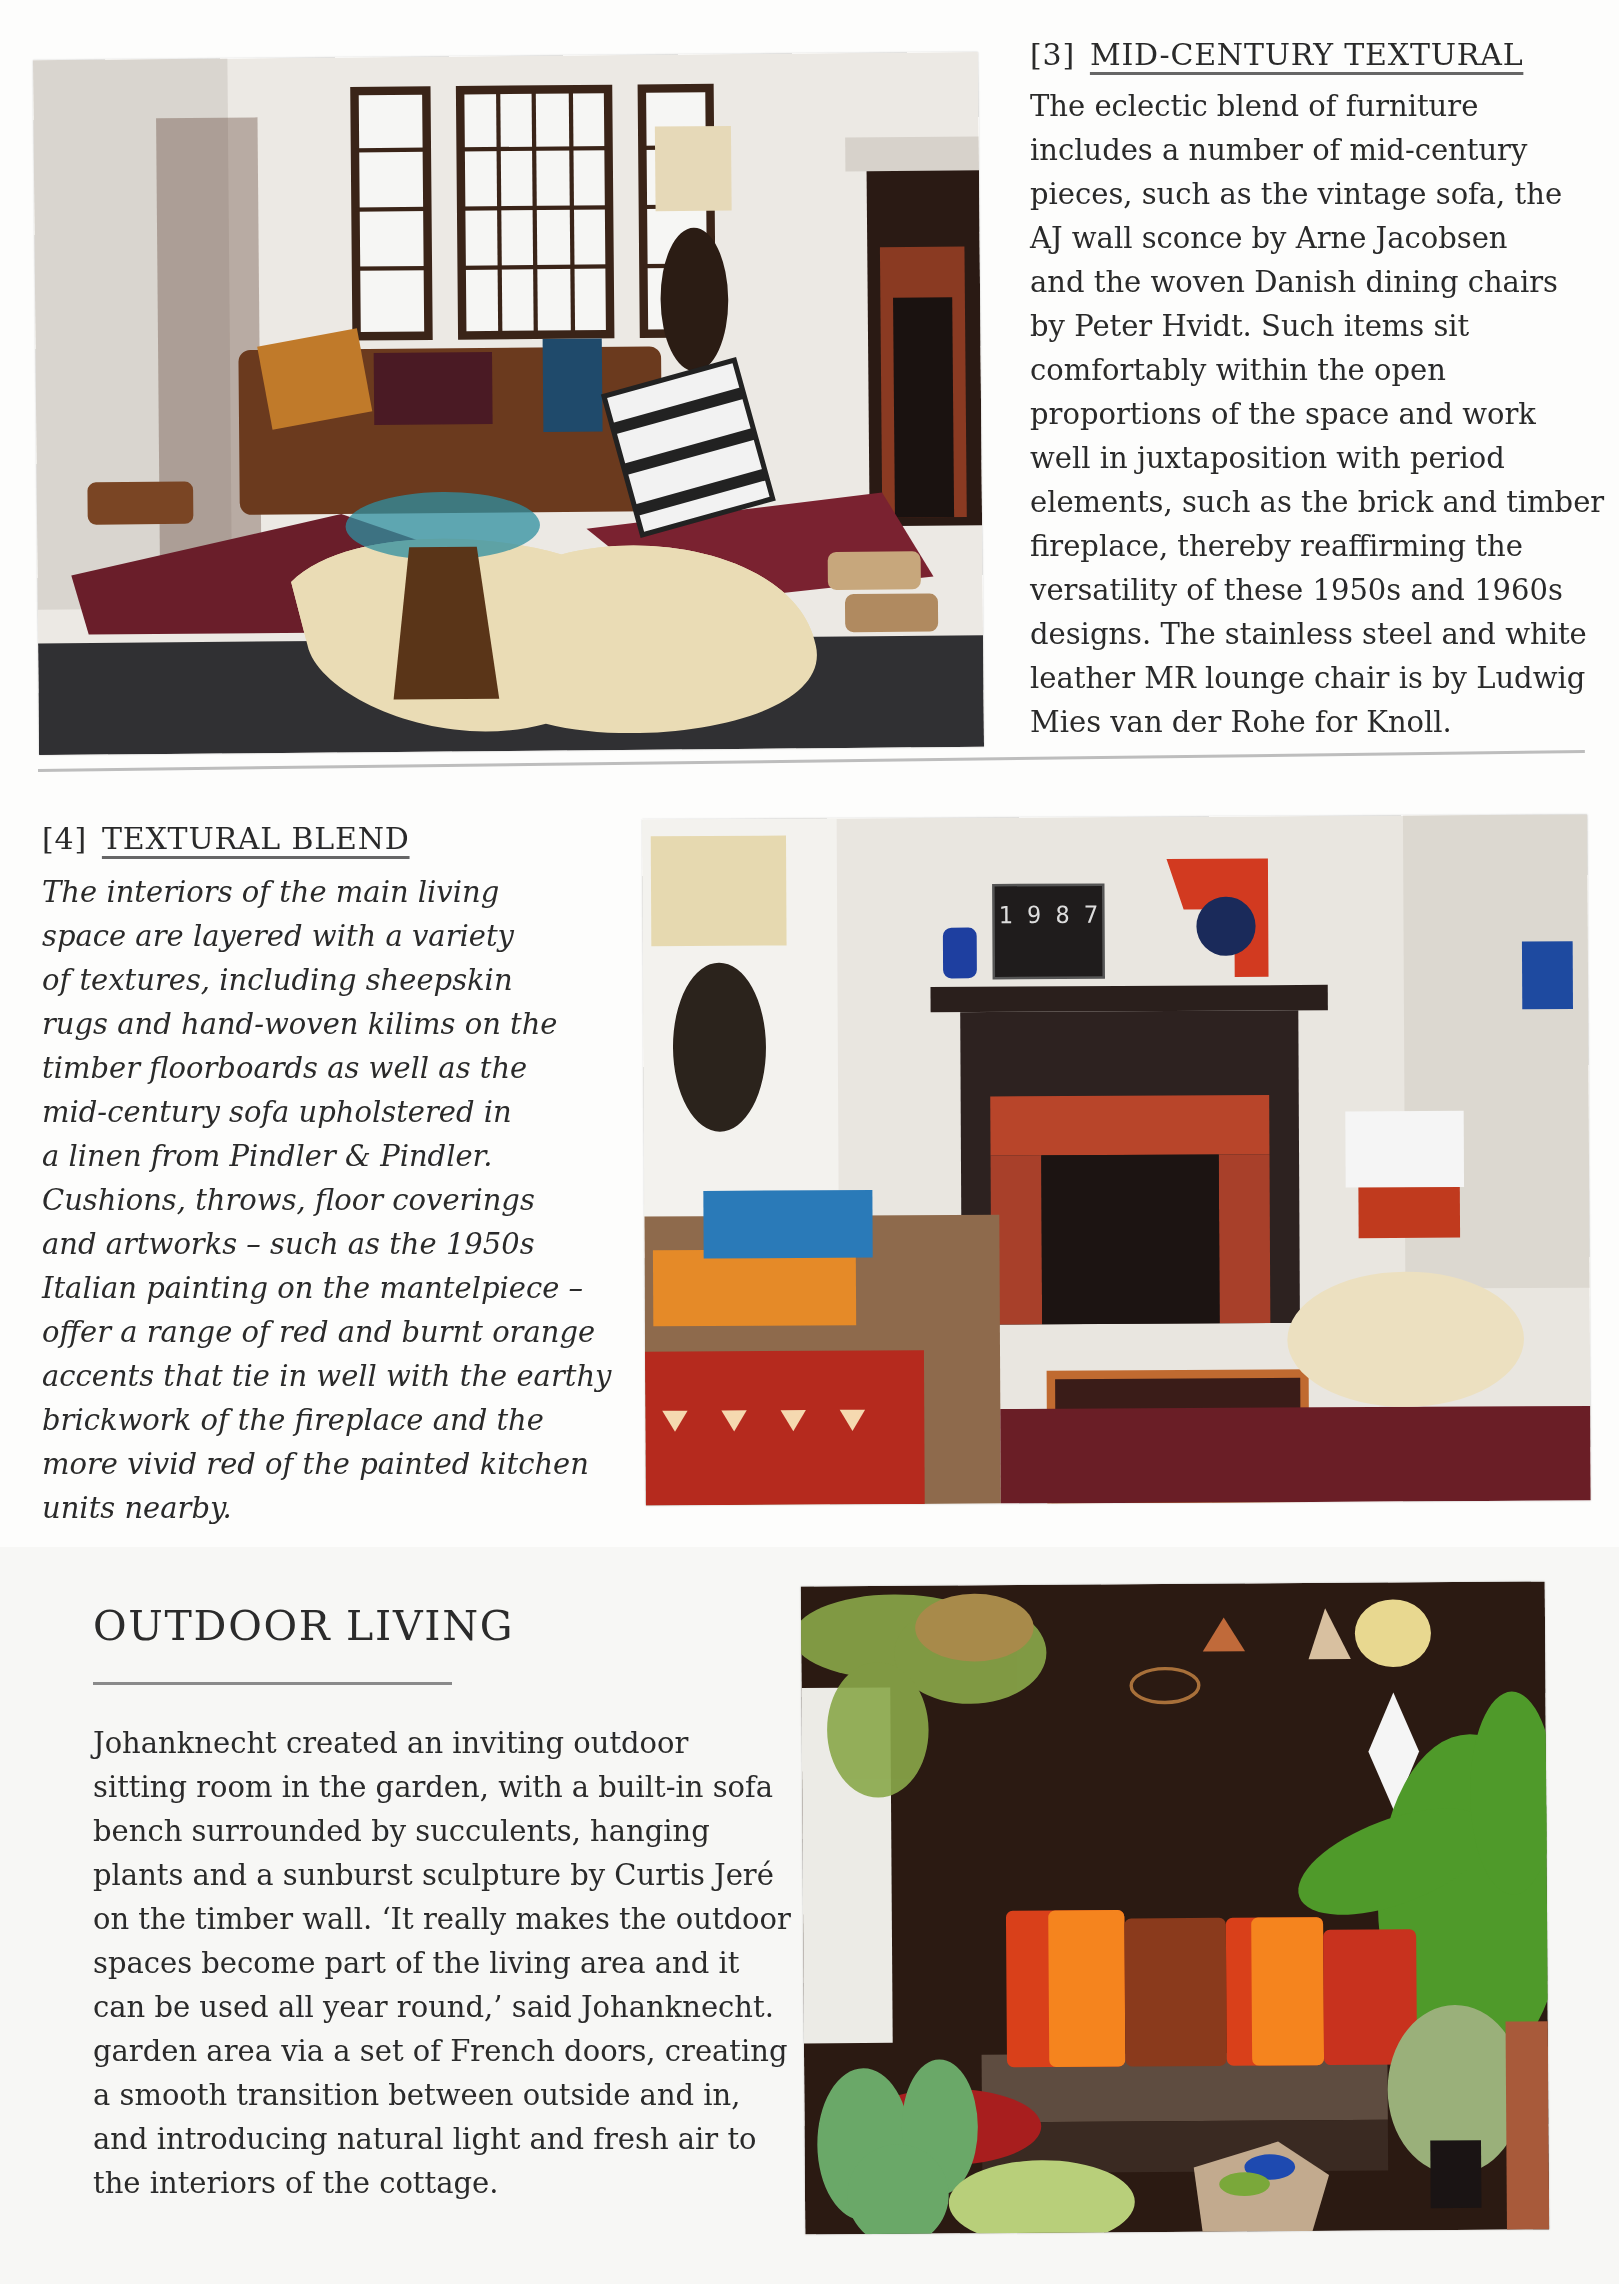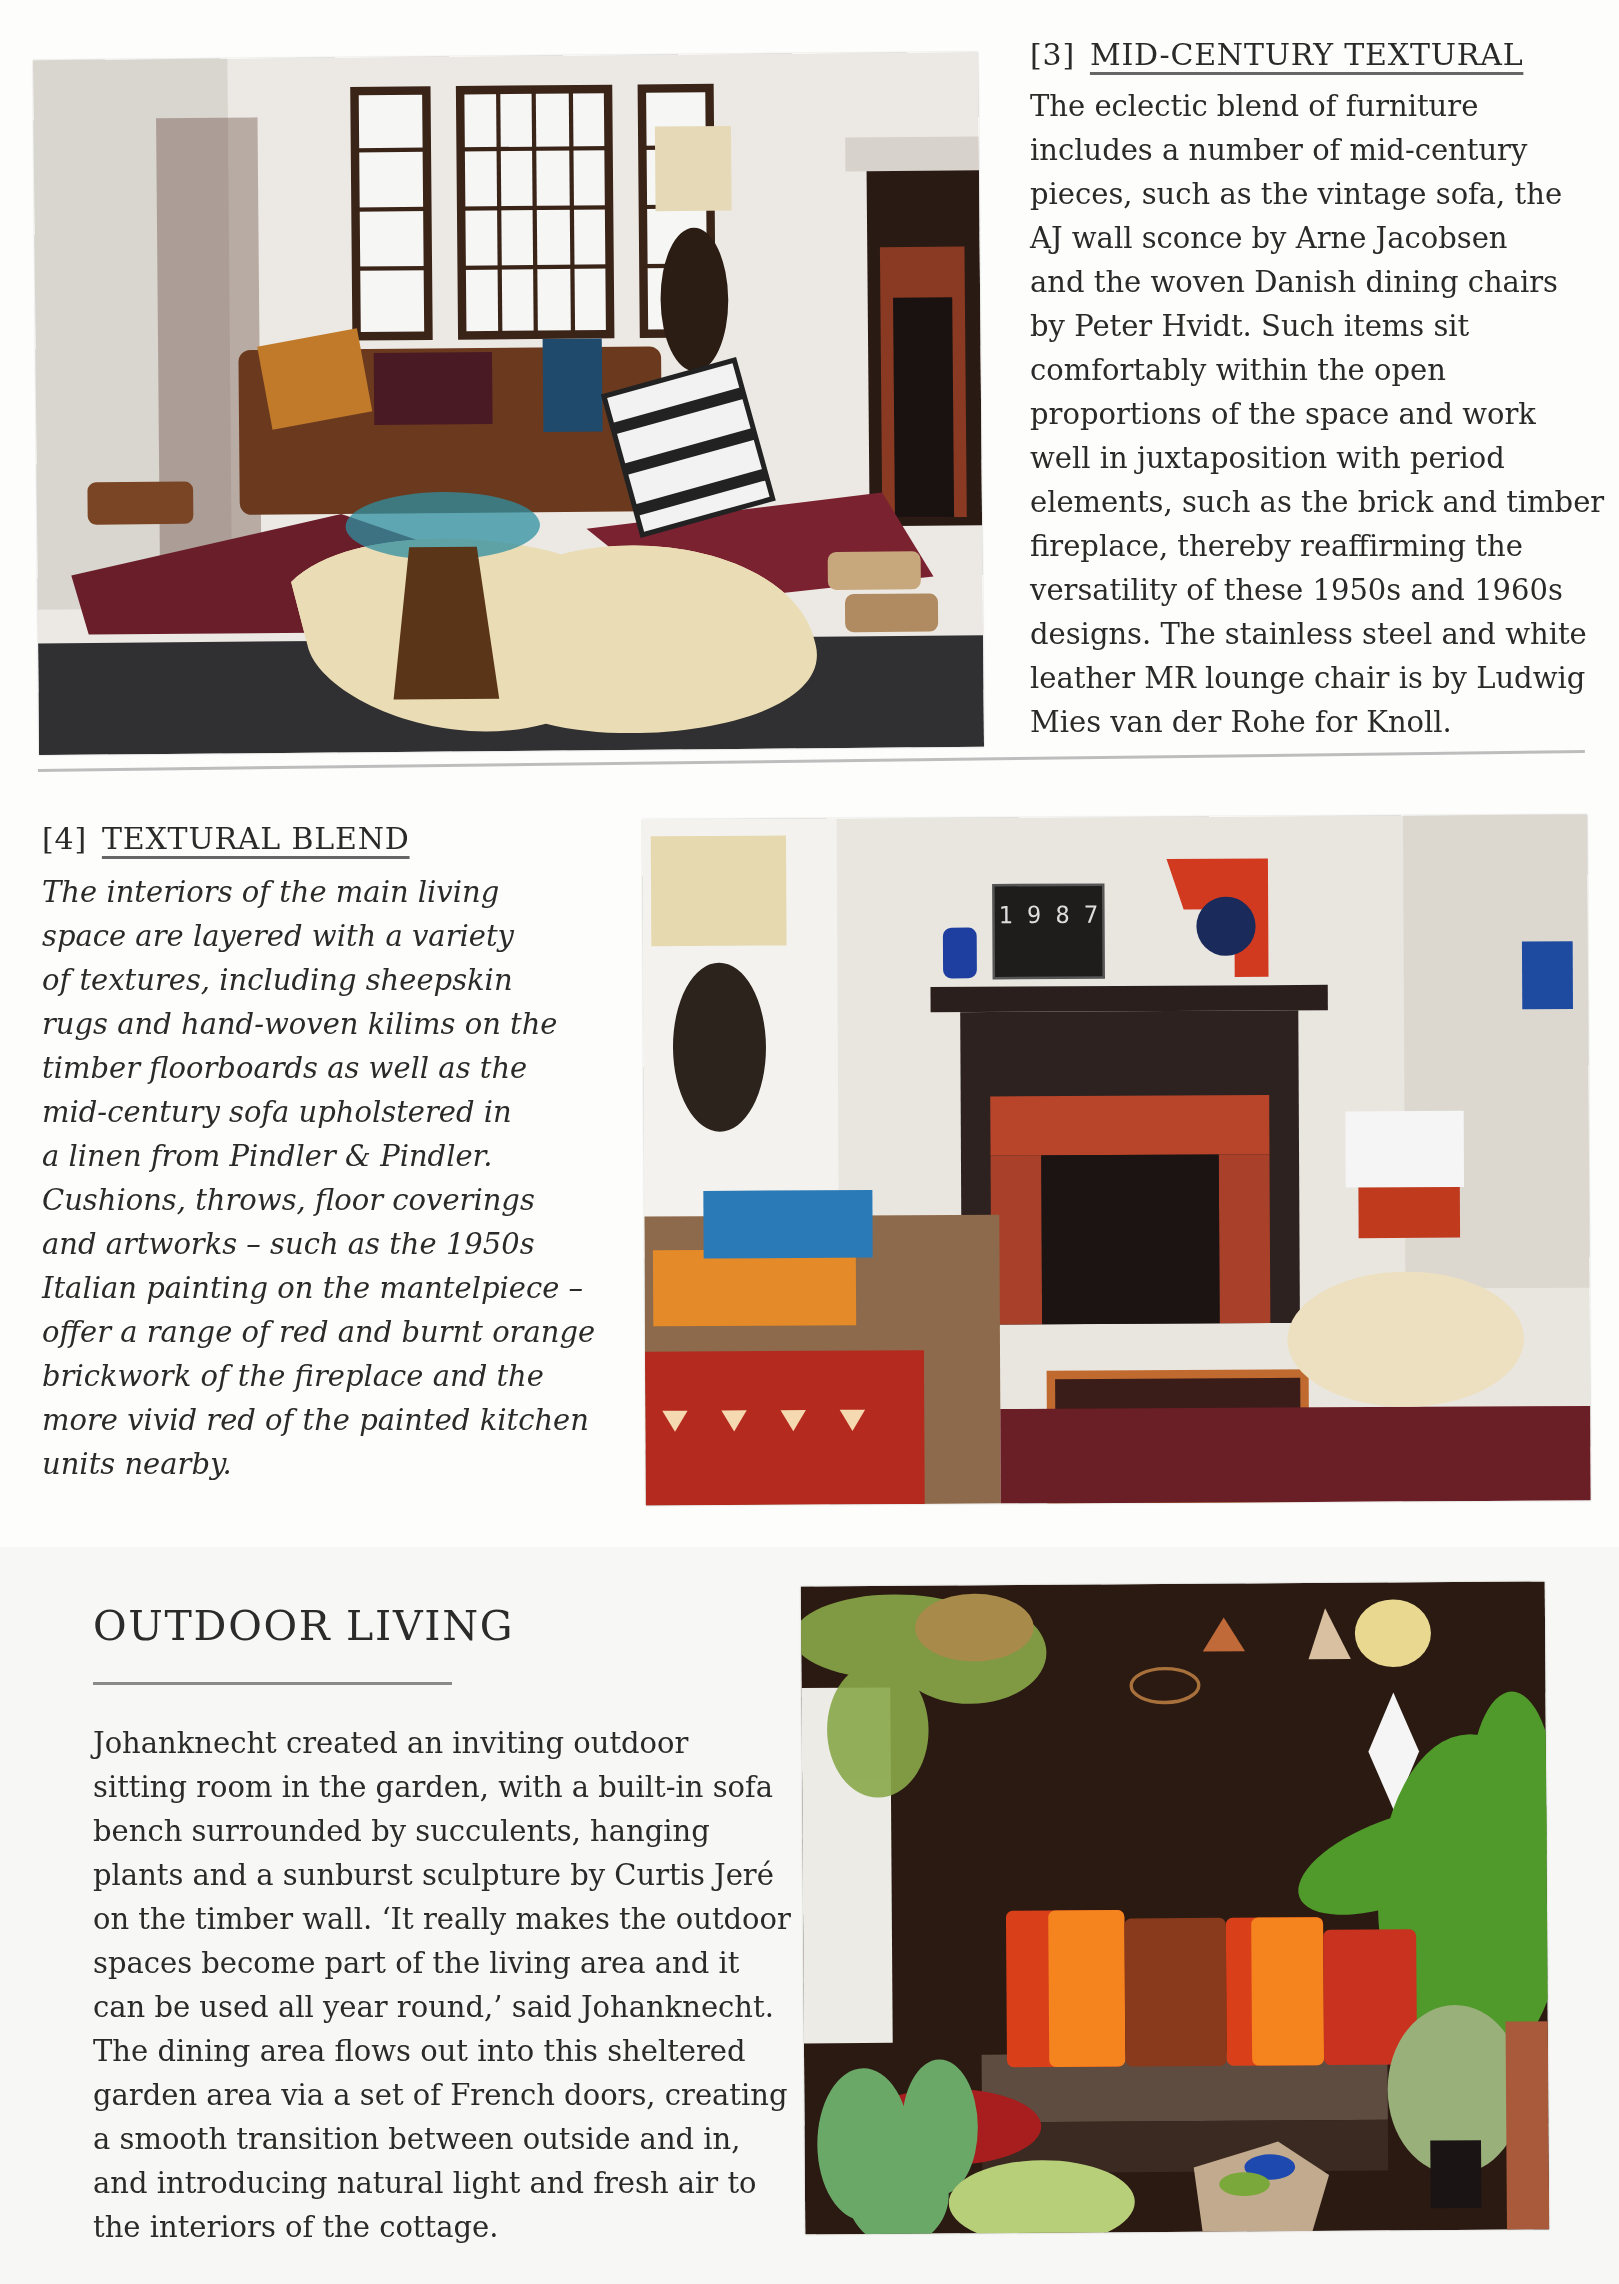--- a/index.html
+++ b/index.html
@@ -145,20 +145,21 @@
       <span class="line">space are layered with a variety</span>
       <span class="line">of textures, including sheepskin</span>
       <span class="line">rugs and hand-woven kilims on the</span>
       <span class="line">timber floorboards as well as the</span>
       <span class="line">mid-century sofa upholstered in</span>
       <span class="line">a linen from Pindler &amp; Pindler.</span>
       <span class="line">Cushions, throws, floor coverings</span>
       <span class="line">and artworks – such as the 1950s</span>
       <span class="line">Italian painting on the mantelpiece –</span>
       <span class="line">offer a range of red and burnt orange</span>
+      <span class="line">accents that tie in well with the earthy</span>
       <span class="line">brickwork of the fireplace and the</span>
       <span class="line">more vivid red of the painted kitchen</span>
       <span class="line">units nearby.</span>
     </div>
   </div>
 
   <div class="photo" style="left:644px; top:817px; width:945px; height:686px; transform:rotate(-0.3deg);">
     <svg viewBox="0 0 1118 812" preserveAspectRatio="none">
       <rect width="1118" height="812" fill="#e9e6e0"></rect>
       <rect x="0" y="0" width="230" height="560" fill="#f3f2ee"></rect>
@@ -207,21 +208,20 @@
   <div class="section-title">OUTDOOR LIVING</div>
   <div class="section-rule"></div>
   <div class="outdoor-body">
     <span class="line">Johanknecht created an inviting outdoor</span>
     <span class="line">sitting room in the garden, with a built-in sofa</span>
     <span class="line">bench surrounded by succulents, hanging</span>
     <span class="line">plants and a sunburst sculpture by Curtis Jeré</span>
     <span class="line">on the timber wall. ‘It really makes the outdoor</span>
     <span class="line">spaces become part of the living area and it</span>
     <span class="line">can be used all year round,’ said Johanknecht.</span>
-    <span class="line">The dining area flows out into this sheltered</span>
     <span class="line">garden area via a set of French doors, creating</span>
     <span class="line">a smooth transition between outside and in,</span>
     <span class="line">and introducing natural light and fresh air to</span>
     <span class="line">the interiors of the cottage.</span>
   </div>
 
   <div class="photo" style="left:803px; top:1584px; width:744px; height:648px; transform:rotate(-0.4deg);">
     <svg viewBox="0 0 880 766" preserveAspectRatio="none">
       <rect width="880" height="766" fill="#2b1a12"></rect>
       <rect x="0" y="120" width="105" height="420" fill="#ecebe6"></rect>

